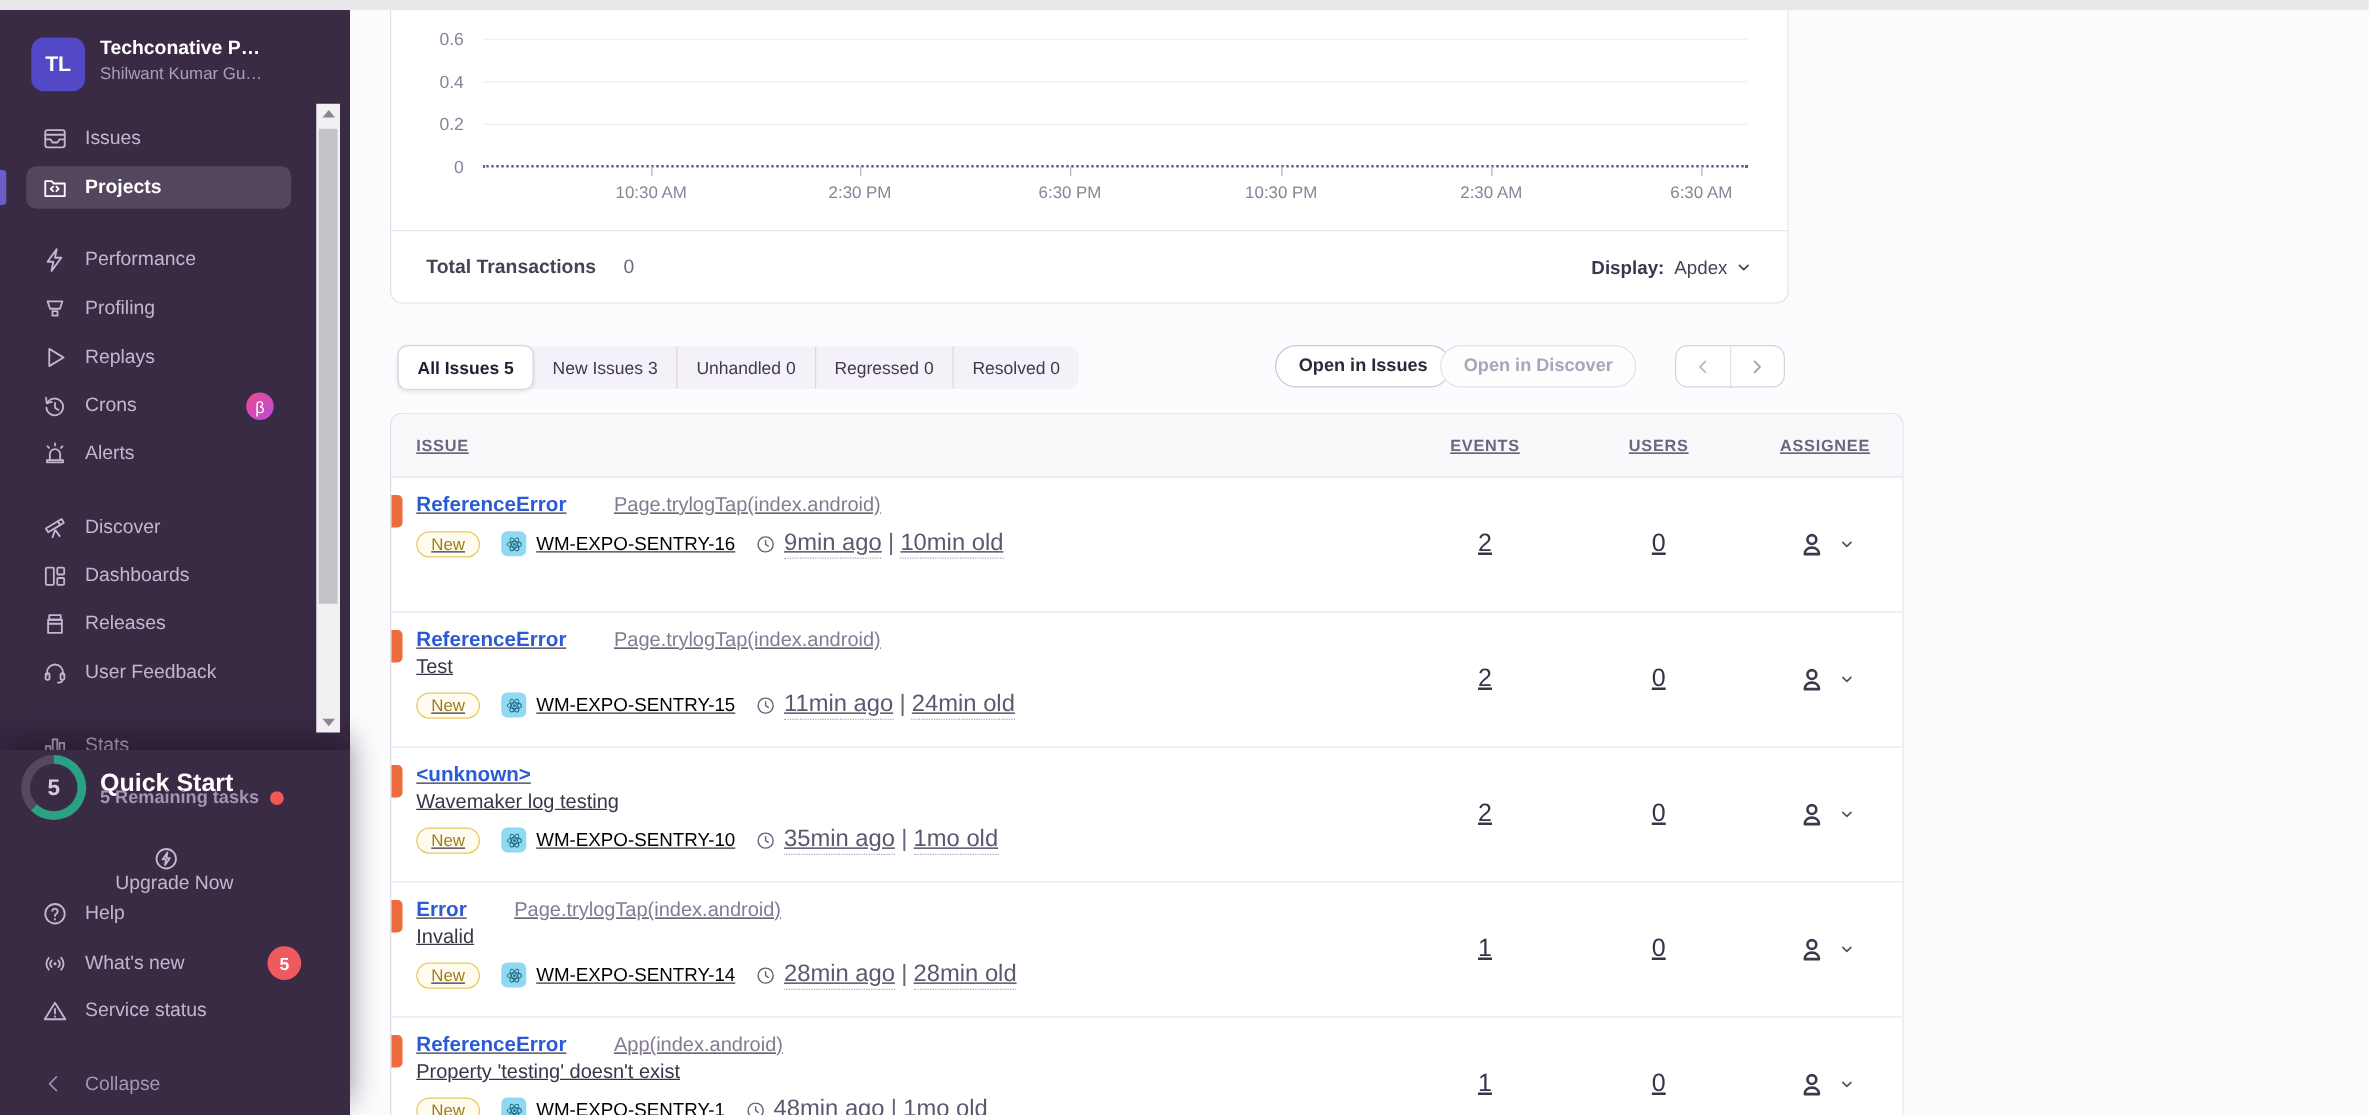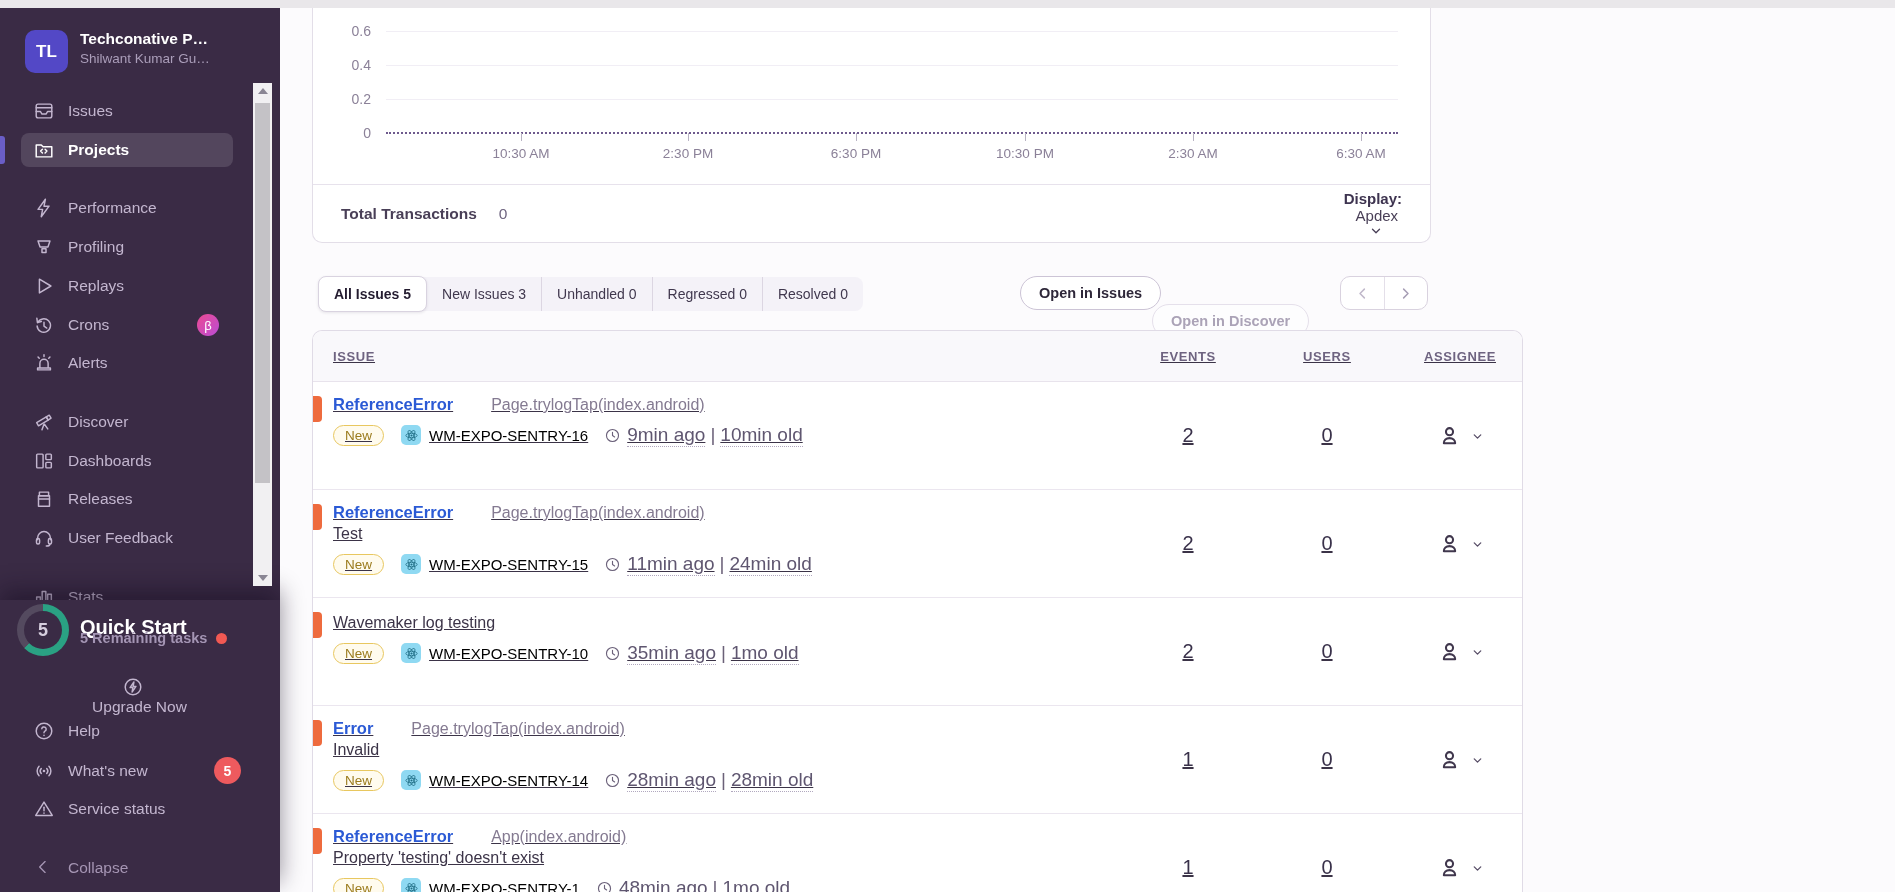--- a/index.html
+++ b/index.html
@@ -68,21 +68,21 @@
   .gridline { position:absolute; left:73px; width:1012px; height:1px; background:#f1eef5; }
   .zero-line { position:absolute; left:73px; top:124px; width:1012px; border-top:2px dotted #6e5a8d; }
   .ytick { position:absolute; width:44px; text-align:right; font-size:14px; color:#8b8198; }
   .xtick-mark { position:absolute; top:125px; width:1px; height:8px; background:#b9b3c4; }
   .xtick { position:absolute; top:138px; width:100px; margin-left:-50px; text-align:center; font-size:13.5px; color:#8b8198; }
   .chart-footer { position:absolute; left:0; top:176px; width:100%; height:59px; border-top:1px solid #e7e2ec;
     display:flex; align-items:center; justify-content:space-between; padding:0 28px; }
   .cf-left { display:flex; align-items:center; }
   .cf-label { font-size:15.5px; font-weight:bold; color:#493f57; }
   .cf-value { font-size:15.5px; color:#6f6580; margin-left:22px; }
-  .cf-right { display:flex; align-items:center; cursor:pointer;flex-direction:column; }
+  .cf-right { display:flex; align-items:center; cursor:pointer; }
   .cf-display-label { font-size:15px; font-weight:bold; color:#3e3450; }
   .cf-display-value { font-size:15px; color:#493f57; margin-left:8px; }
   .cf-right svg { width:14px; height:14px; margin-left:6px; color:#493f57; }
 
   
   .tabs { position:absolute; left:38px; top:269px; height:34px; display:inline-flex; align-items:stretch;
     background:#f4f2f8; border-radius:8px; }
   .seg { padding:0 15px; line-height:34px; font-size:14px; color:#40384e; cursor:pointer; white-space:nowrap; }
   .seg:not(.active) + .seg:not(.active) { border-left:1px solid #dcd6e2; }
   .seg.active { background:#fff; border:1px solid #d9d3e0; border-radius:8px; margin:-1px 0; line-height:34px;
@@ -376,21 +376,21 @@
 
   <div class="tabs" id="tabs-root">
       <div class="seg active"><span class="seg-label">All Issues</span>&nbsp;<span class="seg-count">5</span></div>
       <div class="seg"><span class="seg-label">New Issues</span>&nbsp;<span class="seg-count">3</span></div>
       <div class="seg"><span class="seg-label">Unhandled</span>&nbsp;<span class="seg-count">0</span></div>
       <div class="seg"><span class="seg-label">Regressed</span>&nbsp;<span class="seg-count">0</span></div>
       <div class="seg"><span class="seg-label">Resolved</span>&nbsp;<span class="seg-count">0</span></div>
     </div>
 
   <button class="btn" style="left:740px;">Open in Issues</button>
-  <button class="btn disabled" style="left:872px;margin-top:28px;">Open in Discover</button>
+  <button class="btn disabled" style="left:872px;">Open in Discover</button>
   <div class="pager">
     <div class="pg pg-prev">
       <svg viewBox="0 0 24 24" fill="none" stroke="currentColor" stroke-width="2.4" stroke-linecap="round" stroke-linejoin="round">
           <path d="M15 5l-7 7 7 7"></path>
         </svg>
     </div>
     <div class="pg pg-next">
       <svg viewBox="0 0 24 24" fill="none" stroke="currentColor" stroke-width="2.4" stroke-linecap="round" stroke-linejoin="round">
           <path d="M9 5l7 7-7 7"></path>
         </svg>
@@ -488,20 +488,24 @@
                 <path d="M6.6 19.5v-.4c0-2.6 2.1-4.6 5.4-4.6s5.4 2 5.4 4.6v.4z"></path>
               </svg></span>
       <span class="chev"><svg viewBox="0 0 24 24" fill="none" stroke="currentColor" stroke-width="2.4" stroke-linecap="round" stroke-linejoin="round">
                 <path d="M6 9l6 6 6-6"></path>
               </svg></span>
     </div>
   </div>
         <div class="grid-row issue-row">
     <div class="issue-cell">
       <div class="level-bar"></div>
+      <div class="iss-title">
+        <span class="iss-type">&lt;unknown&gt;</span>
+
+      </div>
       <div class="iss-msg">Wavemaker log testing</div>
       <div class="iss-meta">
         <span class="pill-new">New</span>
         <span class="plat-icon">
                 <svg viewBox="0 0 24 24">
                   <g fill="none" stroke="#1f6d85" stroke-width="1.3">
                     <ellipse cx="12" cy="12" rx="9" ry="3.6"></ellipse>
                     <ellipse cx="12" cy="12" rx="9" ry="3.6" transform="rotate(60 12 12)"></ellipse>
                     <ellipse cx="12" cy="12" rx="9" ry="3.6" transform="rotate(120 12 12)"></ellipse>
                   </g>

